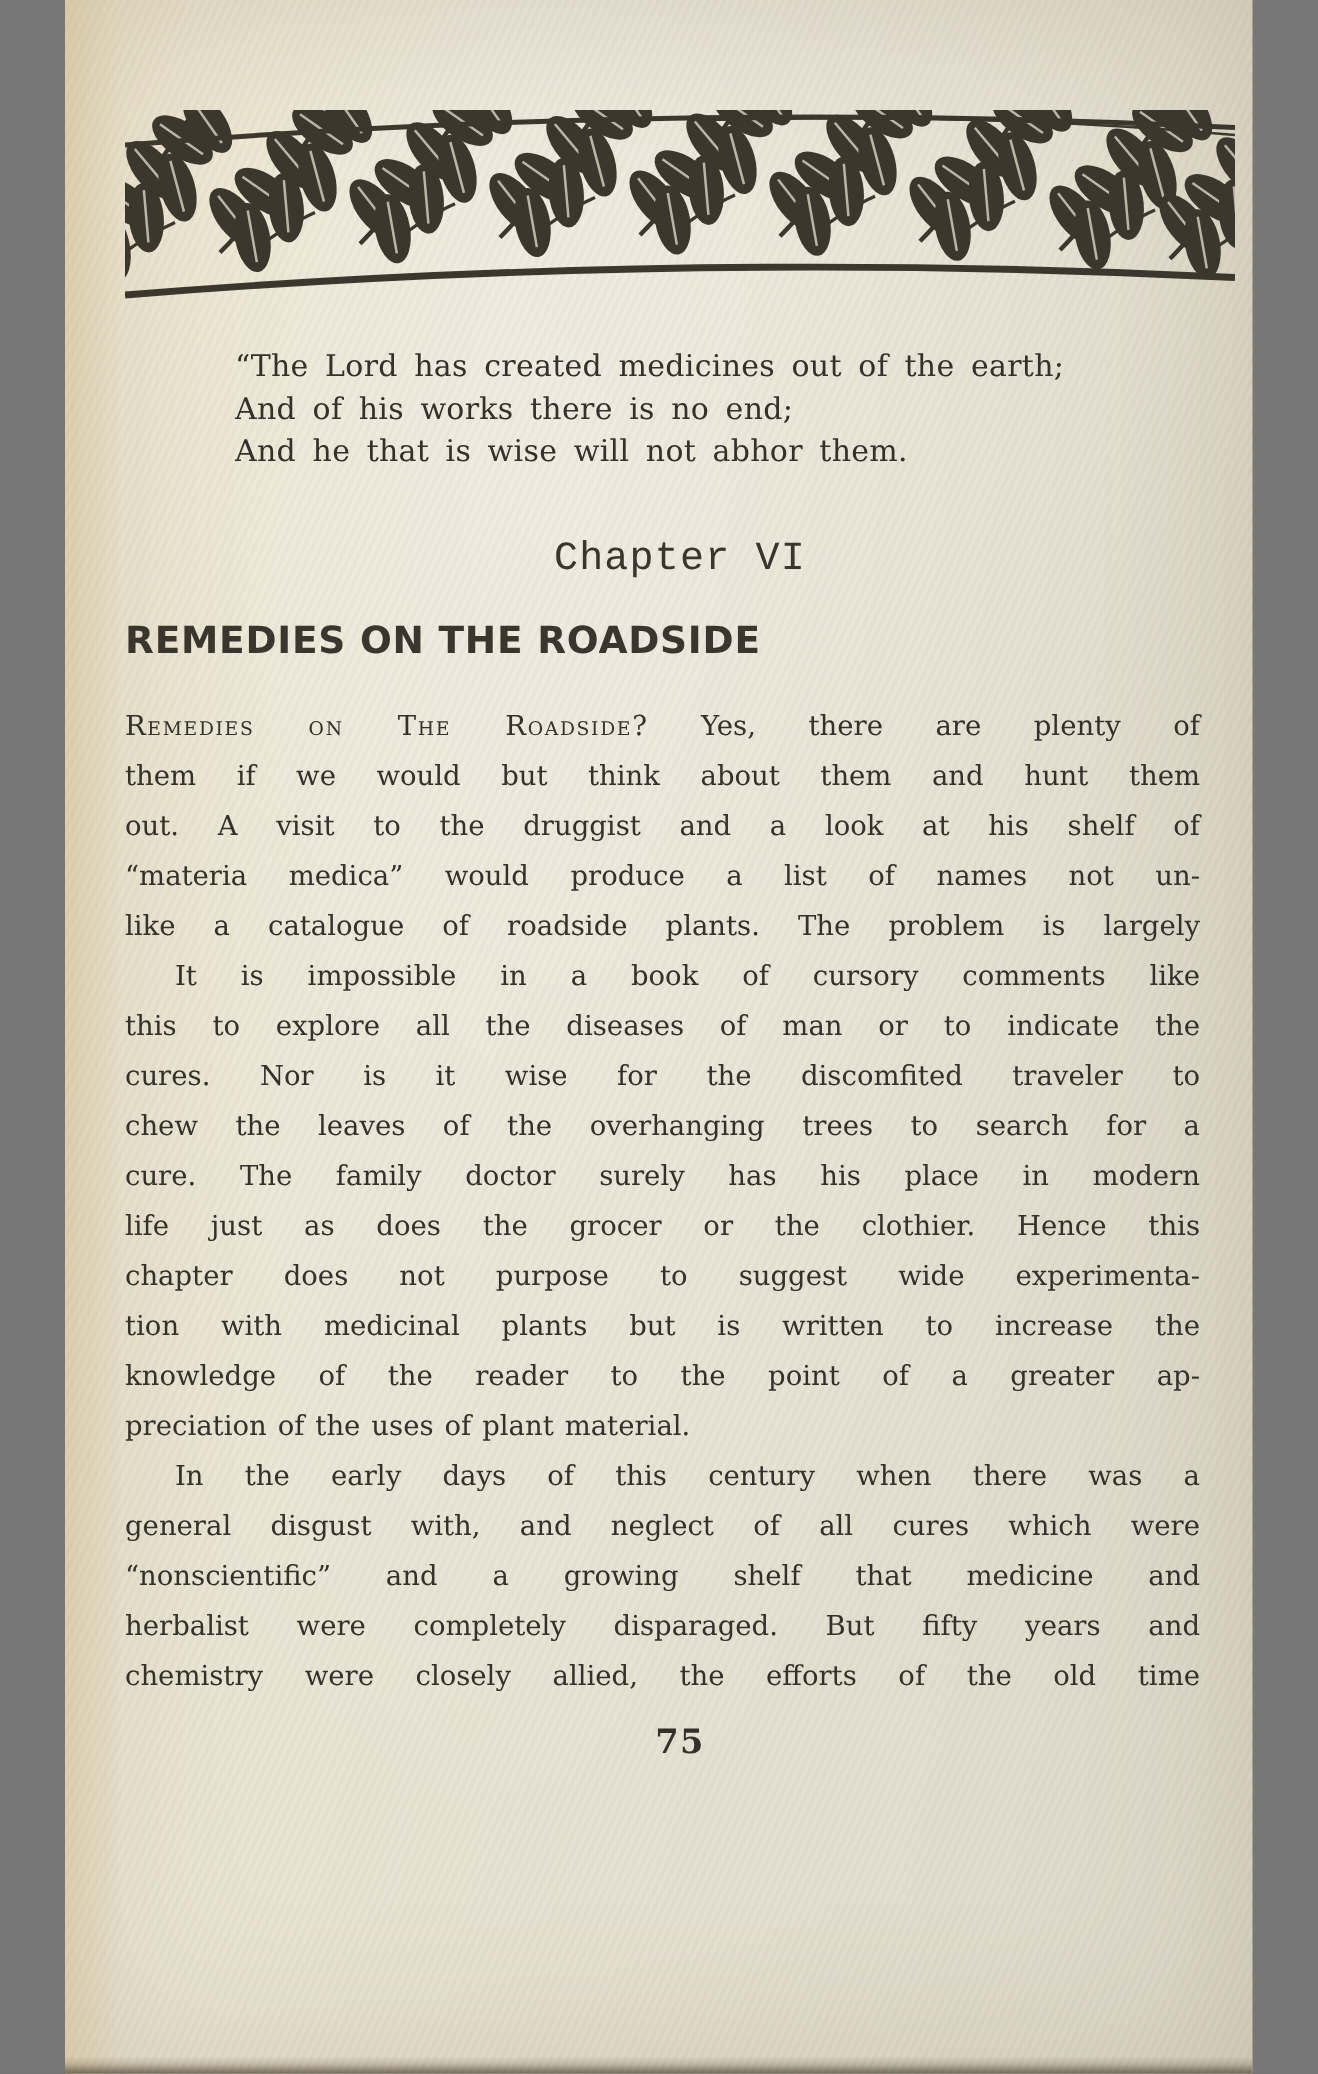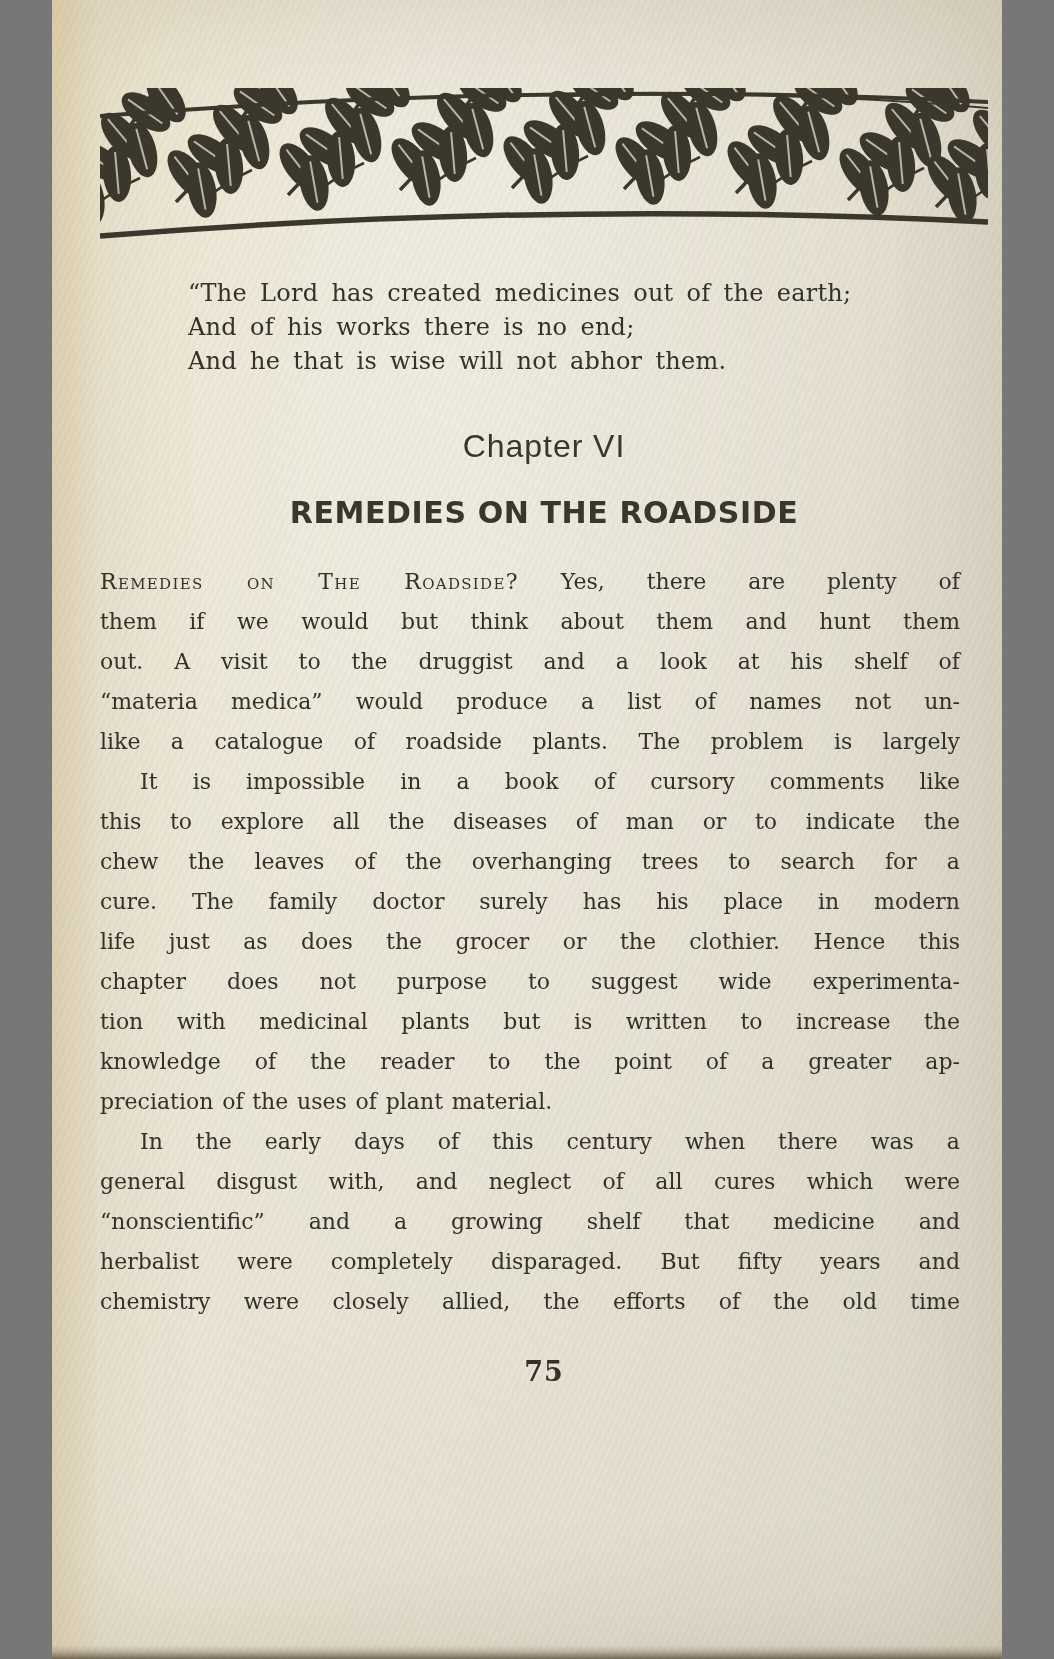--- a/index.html
+++ b/index.html
@@ -64,29 +64,28 @@
     text-align: right;
     padding-right: 4px;
     font-size: 24px;
     font-variant: small-caps;
     letter-spacing: 0.05em;
     word-spacing: 0.2em;
   }
   .chapter-label {
     margin-top: 50px;
     text-align: center;
-    font-family: Liberation Sans, sans-serif;
+    font-family: Liberation Mono, monospace;
     font-size: 32px;
     font-weight: 500;
     letter-spacing: 0.03em;
     color: #3a362e;
   }
   .chapter-title {
     margin-top: 30px;
-    text-align: center;
     font-family: "DejaVu Sans", "Liberation Sans", sans-serif;
     font-size: 30px;
     font-weight: bold;
     letter-spacing: 0.02em;
     color: #3a362e;
   }
   .body-text {
     margin-top: 32px;
     width: 860px;
     font-size: 22px;
@@ -101,21 +100,21 @@
     text-align-last: left;
   }
   .body-line.indent {
     text-indent: 40px;
   }
   .smallcaps {
     font-variant: small-caps;
     letter-spacing: 0.06em;
   }
   .page-number {
-    margin-top: 34px;
+    margin-top: 16px;
     text-align: center;
     font-size: 27px;
     font-weight: bold;
     letter-spacing: 0.04em;
   }
 </style>
 </head>
 <body>
 
 <div class="page">
@@ -169,20 +168,21 @@
     <div class="chapter-title">REMEDIES ON THE ROADSIDE</div>
 
     <div class="body-text">
         <div class="body-line"><span class="smallcaps">Remedies on The Roadside?</span> Yes, there are plenty of</div>
         <div class="body-line">them if we would but think about them and hunt them</div>
         <div class="body-line">out. A visit to the druggist and a look at his shelf of</div>
         <div class="body-line">“materia medica” would produce a list of names not un-</div>
         <div class="body-line">like a catalogue of roadside plants. The problem is largely</div>
         <div class="body-line indent">It is impossible in a book of cursory comments like</div>
         <div class="body-line">this to explore all the diseases of man or to indicate the</div>
+        <div class="body-line">cures. Nor is it wise for the discomfited traveler to</div>
         <div class="body-line">chew the leaves of the overhanging trees to search for a</div>
         <div class="body-line">cure. The family doctor surely has his place in modern</div>
         <div class="body-line">life just as does the grocer or the clothier. Hence this</div>
         <div class="body-line">chapter does not purpose to suggest wide experimenta-</div>
         <div class="body-line">tion with medicinal plants but is written to increase the</div>
         <div class="body-line">knowledge of the reader to the point of a greater ap-</div>
         <div class="body-line flush">preciation of the uses of plant material.</div>
         <div class="body-line indent">In the early days of this century when there was a</div>
         <div class="body-line">general disgust with, and neglect of all cures which were</div>
         <div class="body-line">“nonscientific” and a growing shelf that medicine and</div>

